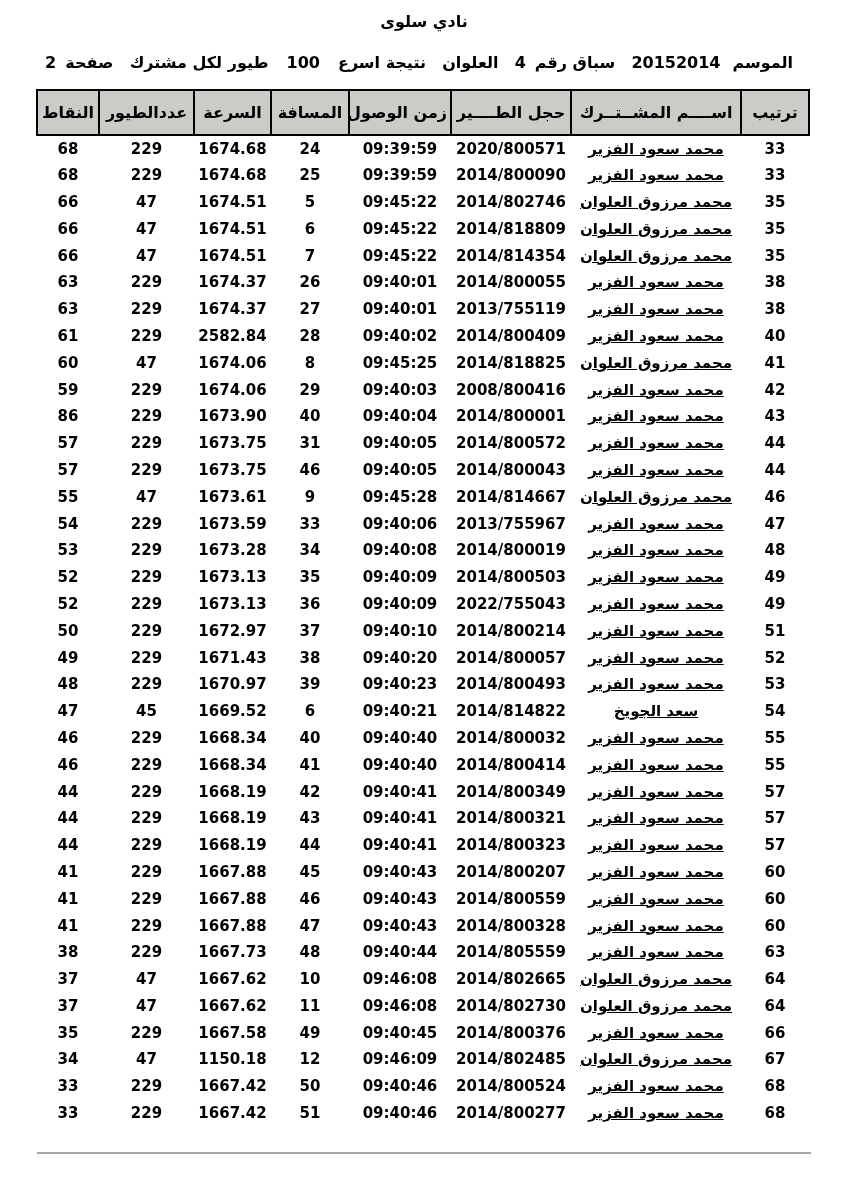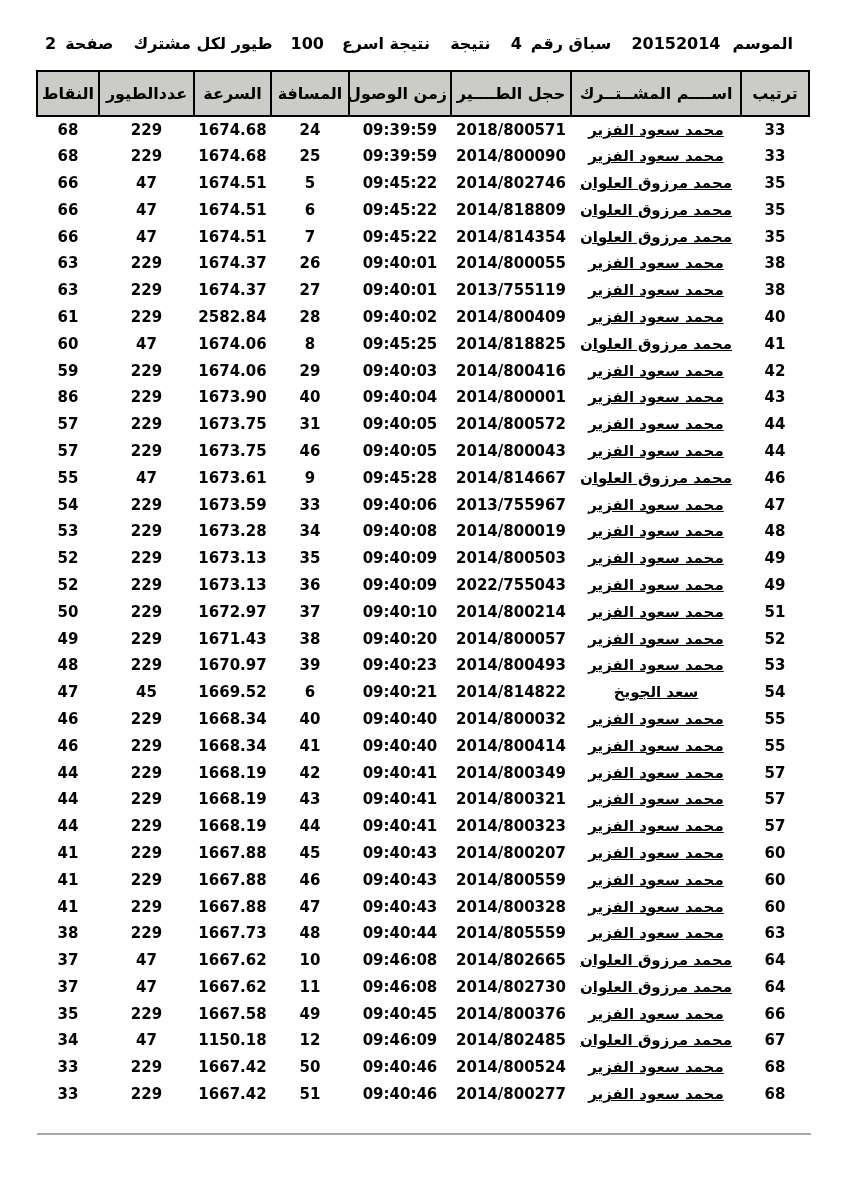--- a/index.html
+++ b/index.html
@@ -46,31 +46,32 @@
   .footer-rule {
     width: 774px; height: 2px; background: #a8a8a4;
     margin: 26px 37px 0 37px;
   }
 </style>
 </head>
 <body>
 
 <div class="page">
 
+  <div class="club-title">نادي سلوى</div>
 
   <div class="meta-row">
     <span class="meta-group">
       <span>الموسم</span>
       <span>20152014</span>
     </span>
     <span class="meta-group tight">
       <span>سباق رقم</span>
       <span>4</span>
     </span>
-    <span>نتيجة</span>
+    <span>العلوان</span>
     <span class="meta-group wide">
       <span>نتيجة اسرع</span>
       <span>100</span>
       <span>طيور لكل مشترك</span>
     </span>
     <span class="meta-group tight">
       <span>صفحة</span>
       <span>2</span>
     </span>
   </div>
@@ -95,21 +96,21 @@
         <th>المسافة</th>
         <th>السرعة</th>
         <th>عددالطيور</th>
         <th>النقاط</th>
       </tr>
     </thead>
     <tbody>
       <tr>
         <td>33</td>
         <td class="name-cell">محمد سعود الفزير</td>
-        <td class="ltr-cell">2018/800571</td>
+        <td class="ltr-cell">2020/800571</td>
         <td class="ltr-cell">09:39:59</td>
         <td>24</td>
         <td class="ltr-cell">1674.68</td>
         <td>229</td>
         <td>68</td>
       </tr>
         <tr>
         <td>33</td>
         <td class="name-cell">محمد سعود الفزير</td>
         <td class="ltr-cell">2014/800090</td>
@@ -185,21 +186,21 @@
         <td class="ltr-cell">2014/818825</td>
         <td class="ltr-cell">09:45:25</td>
         <td>8</td>
         <td class="ltr-cell">1674.06</td>
         <td>47</td>
         <td>60</td>
       </tr>
         <tr>
         <td>42</td>
         <td class="name-cell">محمد سعود الفزير</td>
-        <td class="ltr-cell">2014/800416</td>
+        <td class="ltr-cell">2008/800416</td>
         <td class="ltr-cell">09:40:03</td>
         <td>29</td>
         <td class="ltr-cell">1674.06</td>
         <td>229</td>
         <td>59</td>
       </tr>
         <tr>
         <td>43</td>
         <td class="name-cell">محمد سعود الفزير</td>
         <td class="ltr-cell">2014/800001</td>

